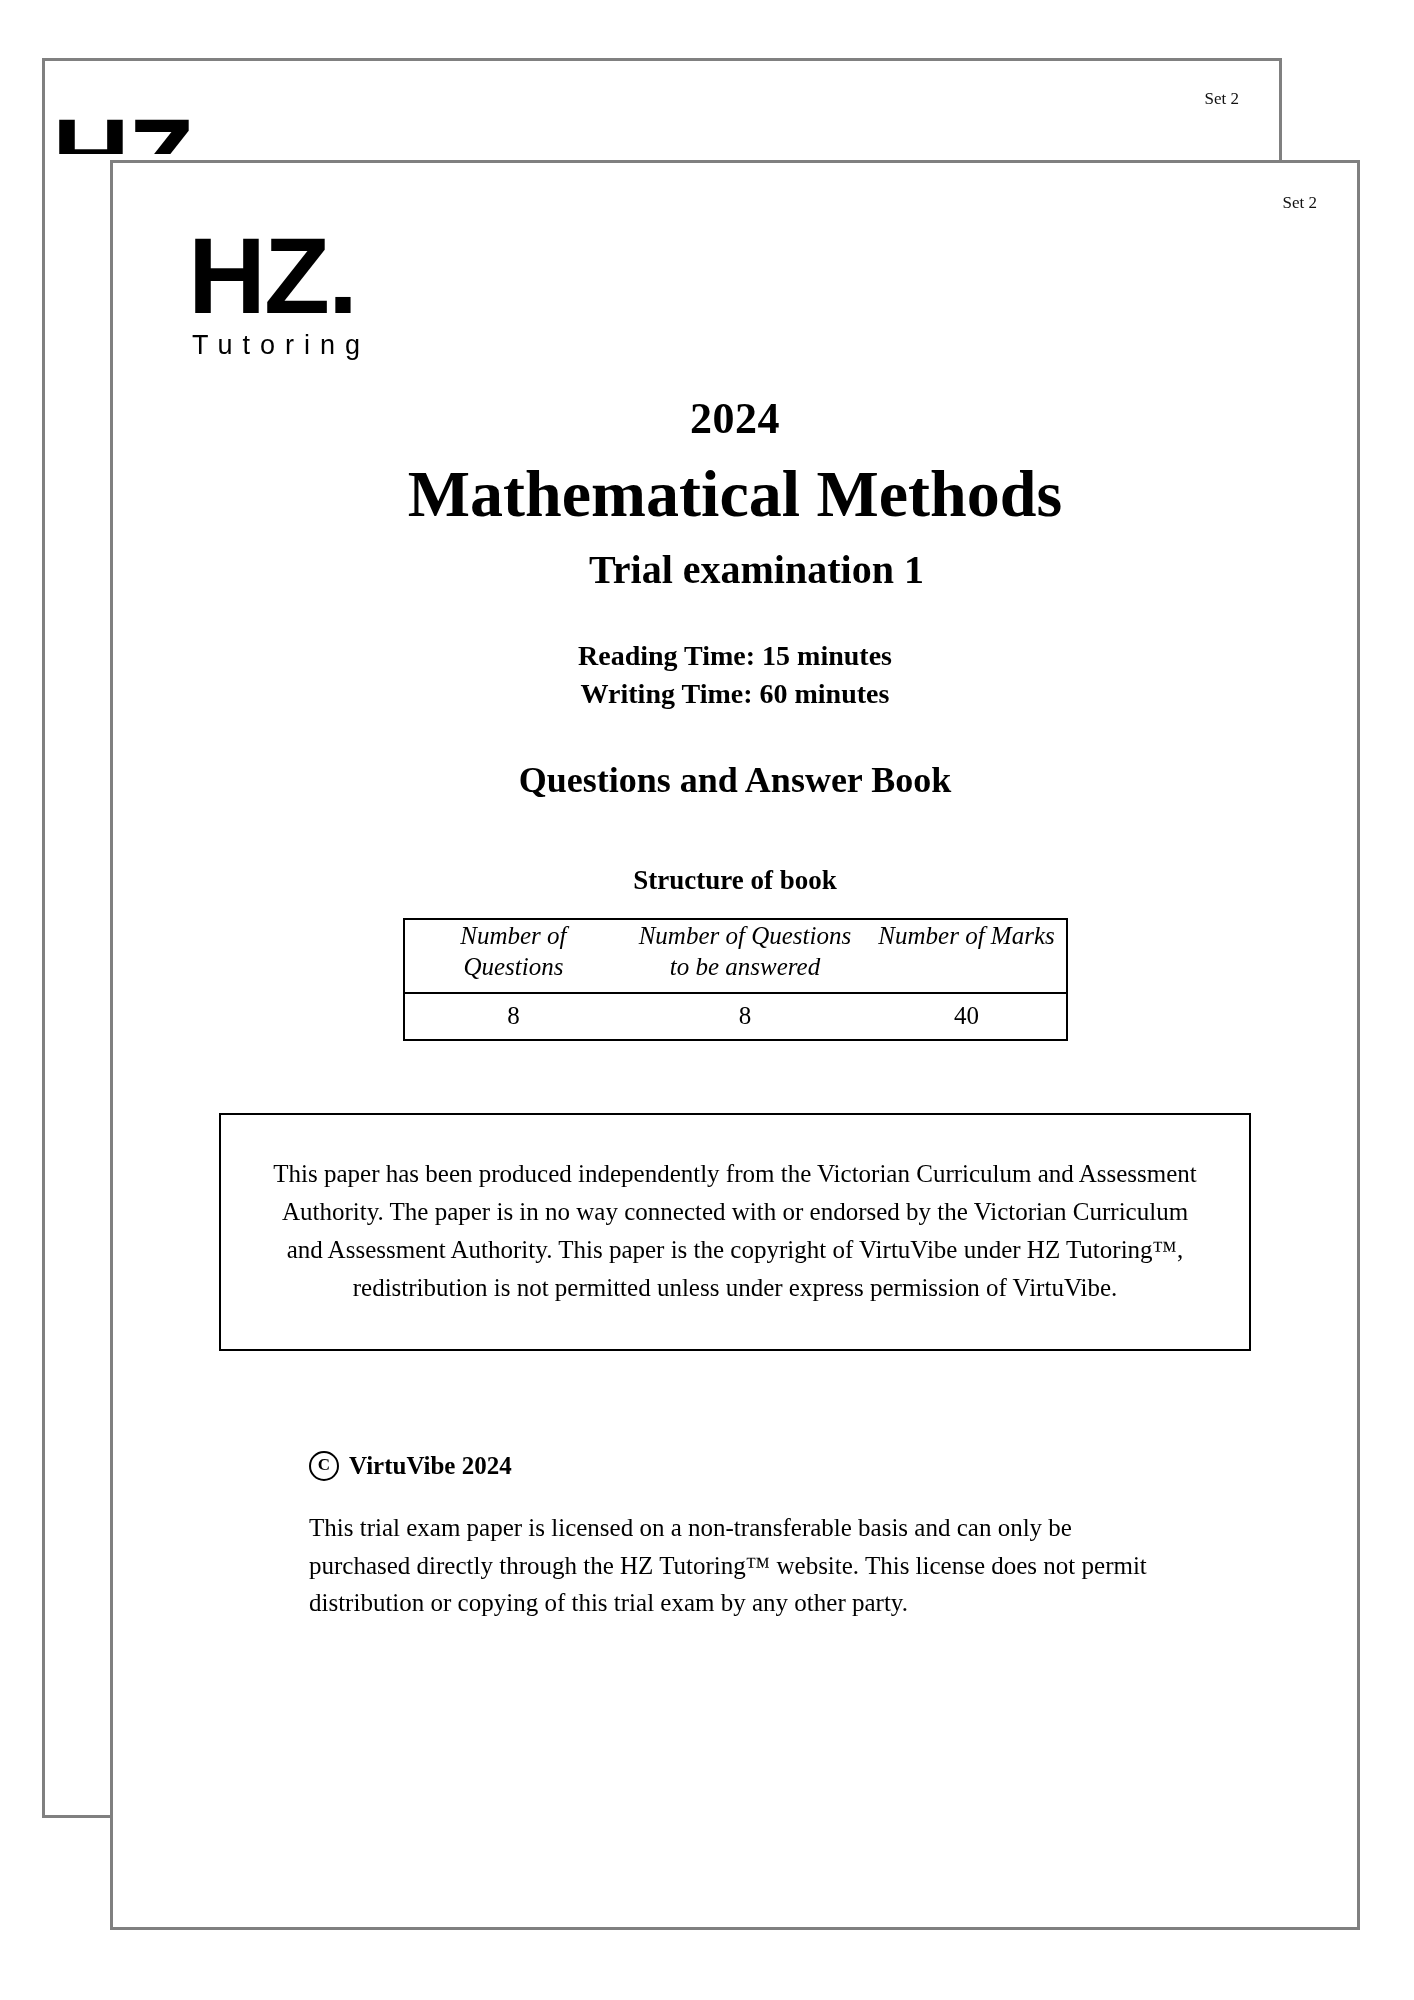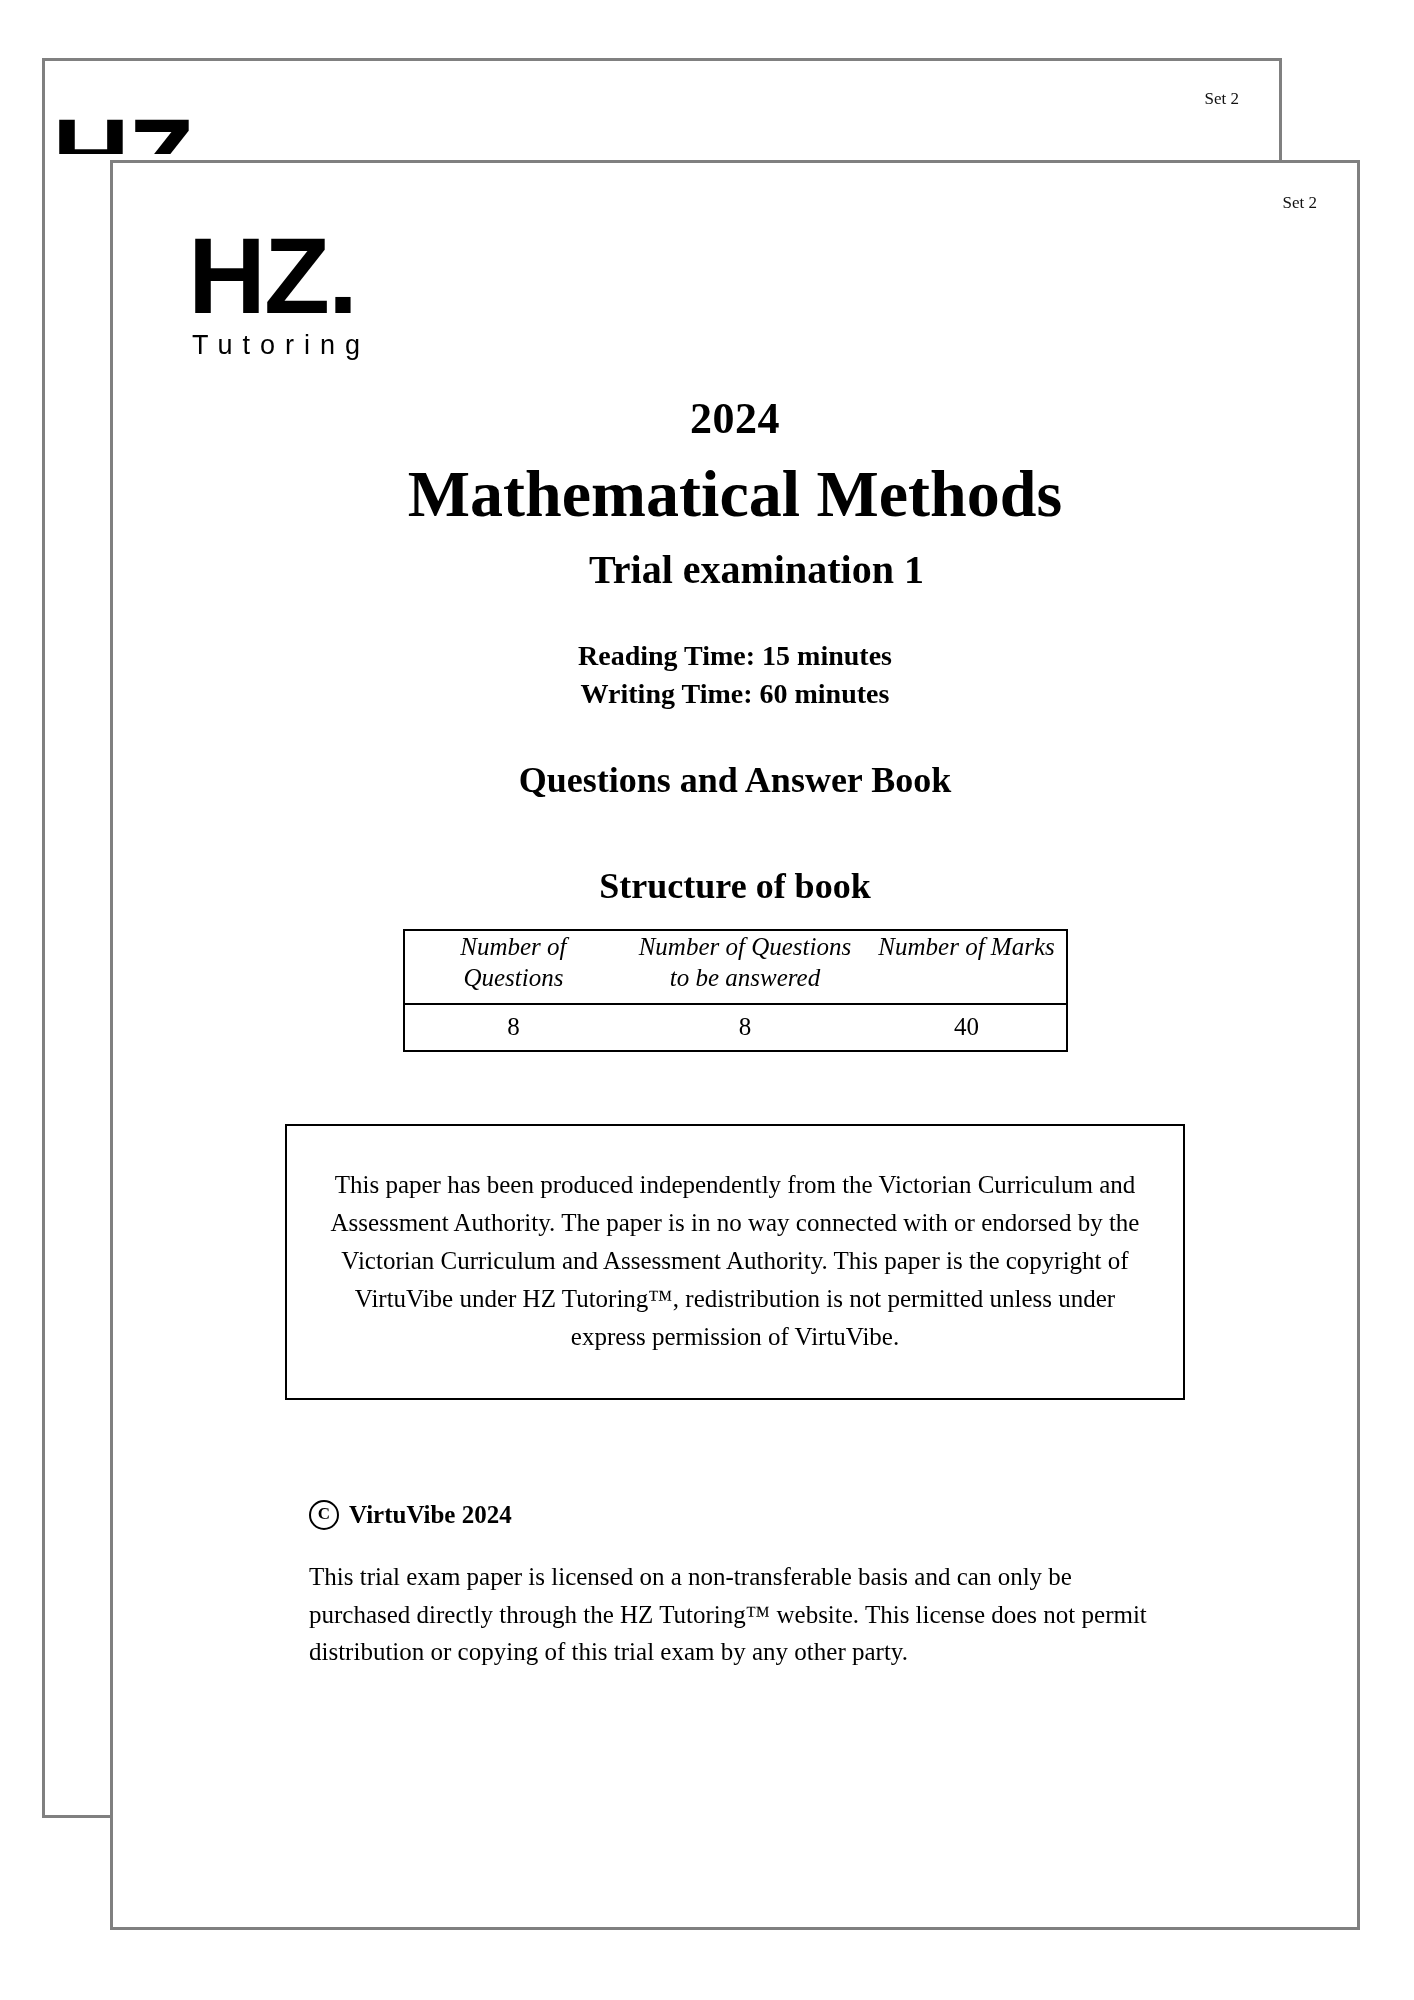--- a/index.html
+++ b/index.html
@@ -129,21 +129,21 @@
     font-weight: bold;
     line-height: 1.35;
   }
   .book-type {
     margin-top: 46px;
     font-size: 36px;
     font-weight: bold;
   }
   .structure-title {
     margin-top: 64px;
-    font-size: 36px;
+    font-size: 27px;
     font-weight: bold;
   }
 
   
   .structure-table {
     margin: 22px auto 0 auto;
     border-collapse: collapse;
     width: 665px;
     border: 2px solid #000;
   }
@@ -162,21 +162,21 @@
     padding: 8px 6px 9px 6px;
     text-align: center;
   }
   .col-a { width: 33%; }
   .col-b { width: 37%; }
   .col-c { width: 30%; }
 
   
   .disclaimer {
     margin: 72px auto 0 auto;
-    width: 900px;
+    width: 1032px;
     border: 2px solid #000;
     box-sizing: border-box;
     padding: 40px 42px 42px 42px;
     font-size: 25px;
     line-height: 1.52;
     text-align: center;
   }
 
   
   .copyright-block {

